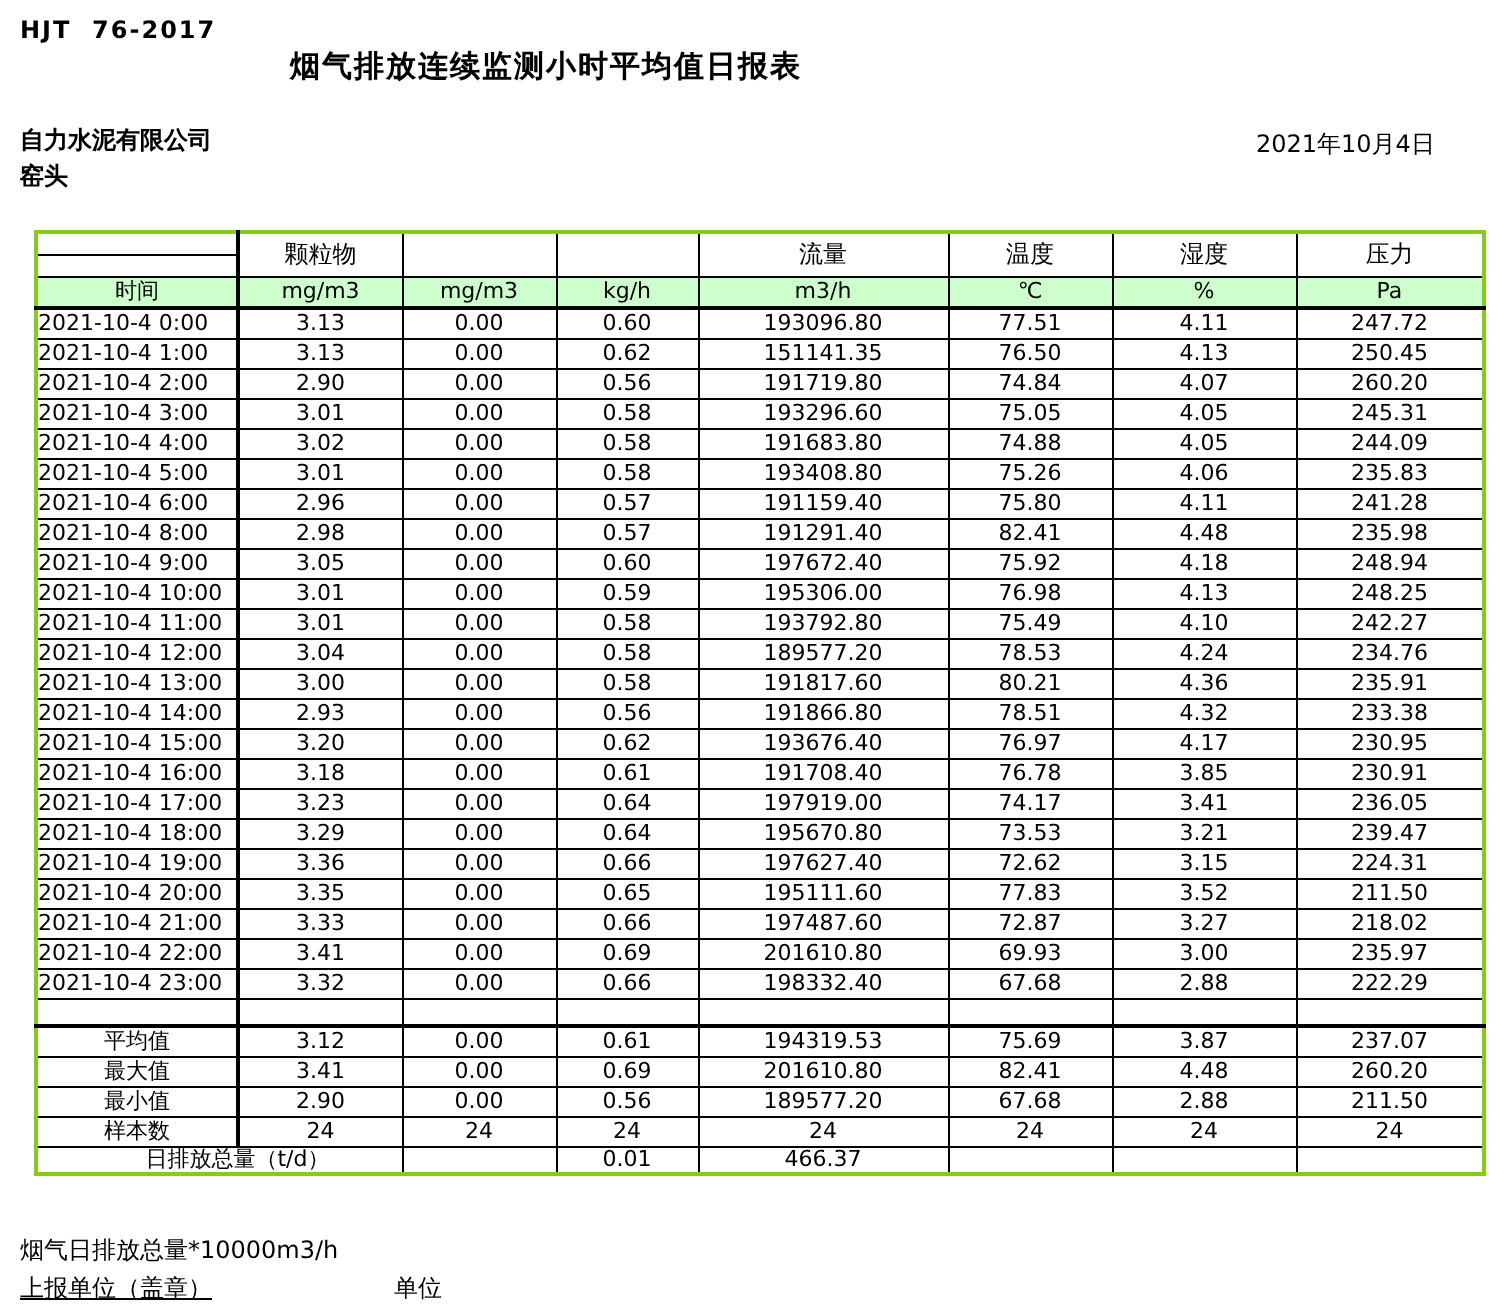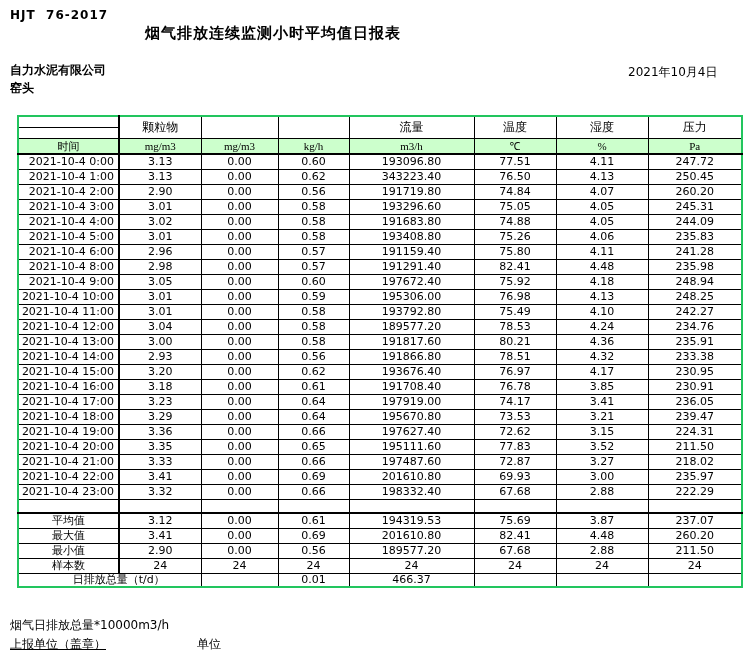--- a/index.html
+++ b/index.html
@@ -7,32 +7,32 @@
   body { font-family:"DejaVu Sans","Liberation Sans",sans-serif; color:#000; position:relative; }
 
   .doc-code  { position:absolute; left:10px;  top:8px;  font-weight:bold; font-size:12px; white-space:pre; letter-spacing:1px; }
   .title     { position:absolute; left:145px; top:24px; font-weight:bold; font-size:15px; letter-spacing:1px;font-family:Liberation Mono, monospace; }
   .company   { position:absolute; left:10px;  top:62px; font-weight:bold; font-size:12px; }
   .location  { position:absolute; left:10px;  top:80px; font-weight:bold; font-size:12px; }
   .date      { position:absolute; left:628px; top:64px; font-size:12px; }
 
   table.report { position:absolute; left:17px; top:115px; width:724px;
                  border-collapse:collapse; table-layout:fixed;
-                 border:2px solid #22c55e; font-size:11px; }
+                 border:2px solid #84cc16; font-size:11px; }
   td { border:1px solid #000; height:15px; line-height:14px; padding:0;
        text-align:center; overflow:hidden; white-space:nowrap; }
 
   tr.group-row td { height:22px; font-size:12px; }
   td.corner { padding:0; vertical-align:top; }
   .split-line { height:11px; border-bottom:1px solid #000; }
 
-  tr.units-row td { background:#ccffcc; border-bottom-width:2px; height:16px; font-size:11px;font-family:Liberation Serif, serif; }
+  tr.units-row td { background:#ccffcc; border-bottom-width:2px; height:16px; font-size:11px; }
 
   td.c0 { border-right-width:2px; }
-  td.time { text-align:right; padding-right:4px; }
+  td.time { text-align:left; padding-right:4px; }
   tr.empty-row td { border-bottom-width:2px; height:13px; }
   tr.total-row td { height:13px; line-height:12px; }
   td.label-left { text-align:center; padding-left:18px; }
 
   .note        { position:absolute; left:10px;  top:617px; font-size:12px; }
   .report-unit { position:absolute; left:10px;  top:636px; font-size:12px;text-decoration:underline; }
   .unit        { position:absolute; left:197px; top:636px; font-size:12px; }
 </style>
 </head>
 <body>
@@ -85,21 +85,21 @@
         <td>193096.80</td>
         <td>77.51</td>
         <td>4.11</td>
         <td>247.72</td>
       </tr>
       <tr>
         <td class="c0 time">2021-10-4 1:00</td>
         <td>3.13</td>
         <td>0.00</td>
         <td>0.62</td>
-        <td>343223.40</td>
+        <td>151141.35</td>
         <td>76.50</td>
         <td>4.13</td>
         <td>250.45</td>
       </tr>
       <tr>
         <td class="c0 time">2021-10-4 2:00</td>
         <td>2.90</td>
         <td>0.00</td>
         <td>0.56</td>
         <td>191719.80</td>

